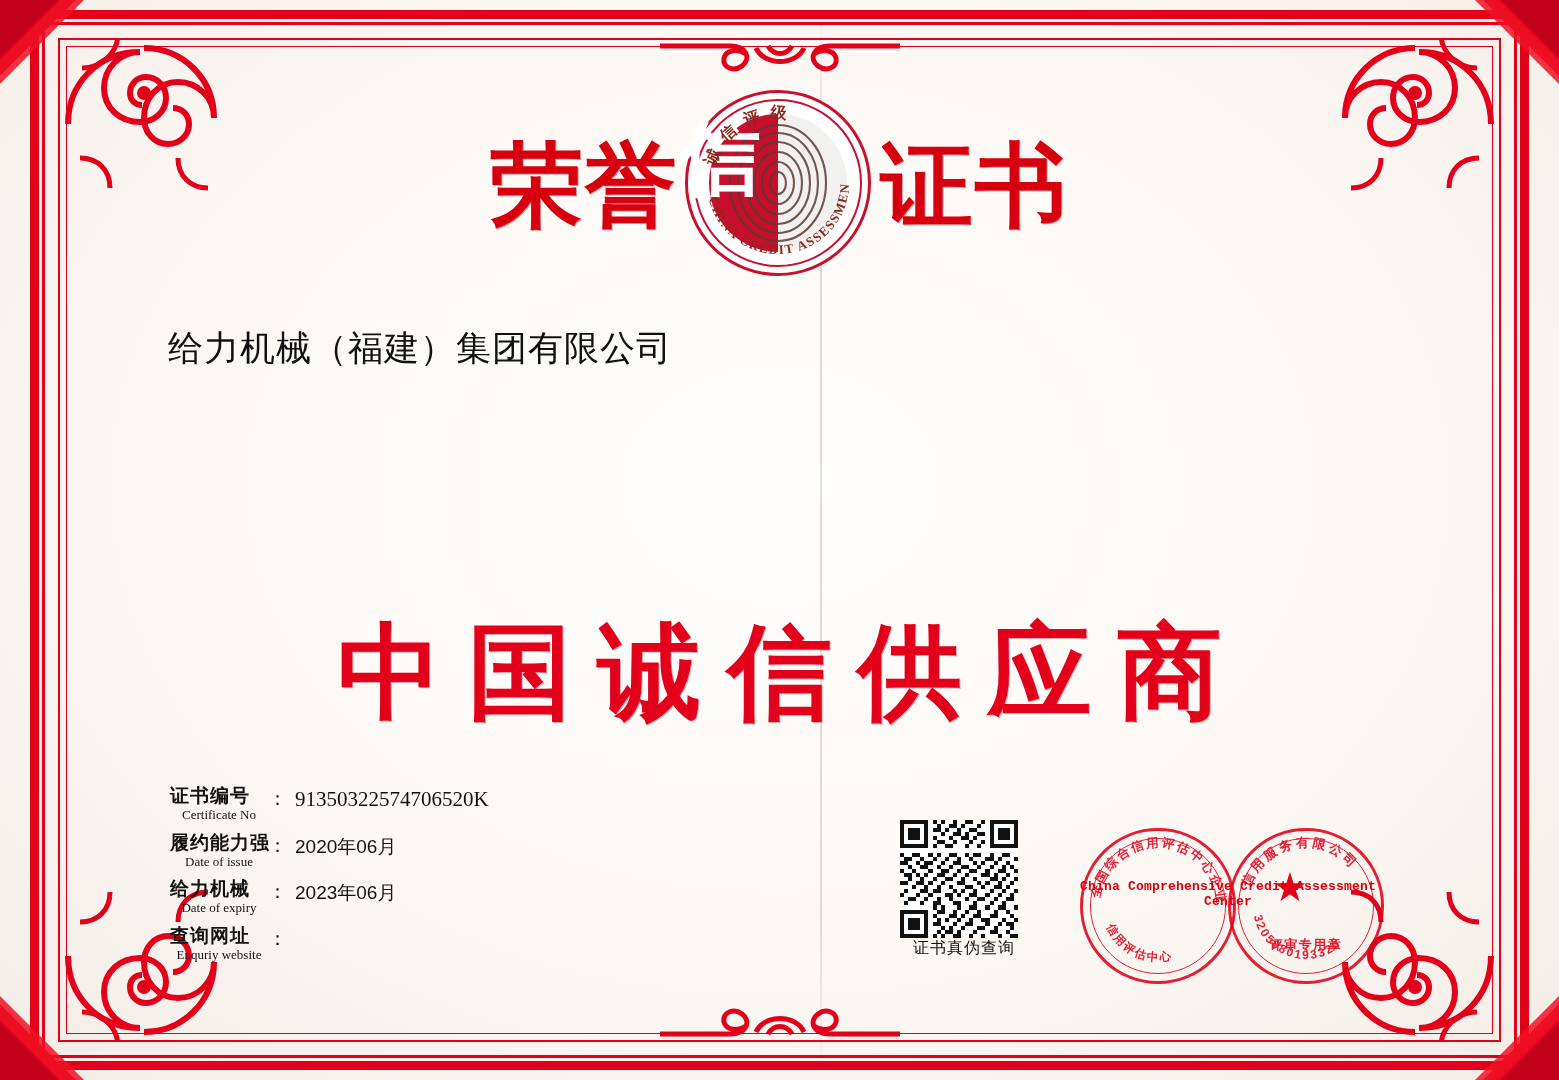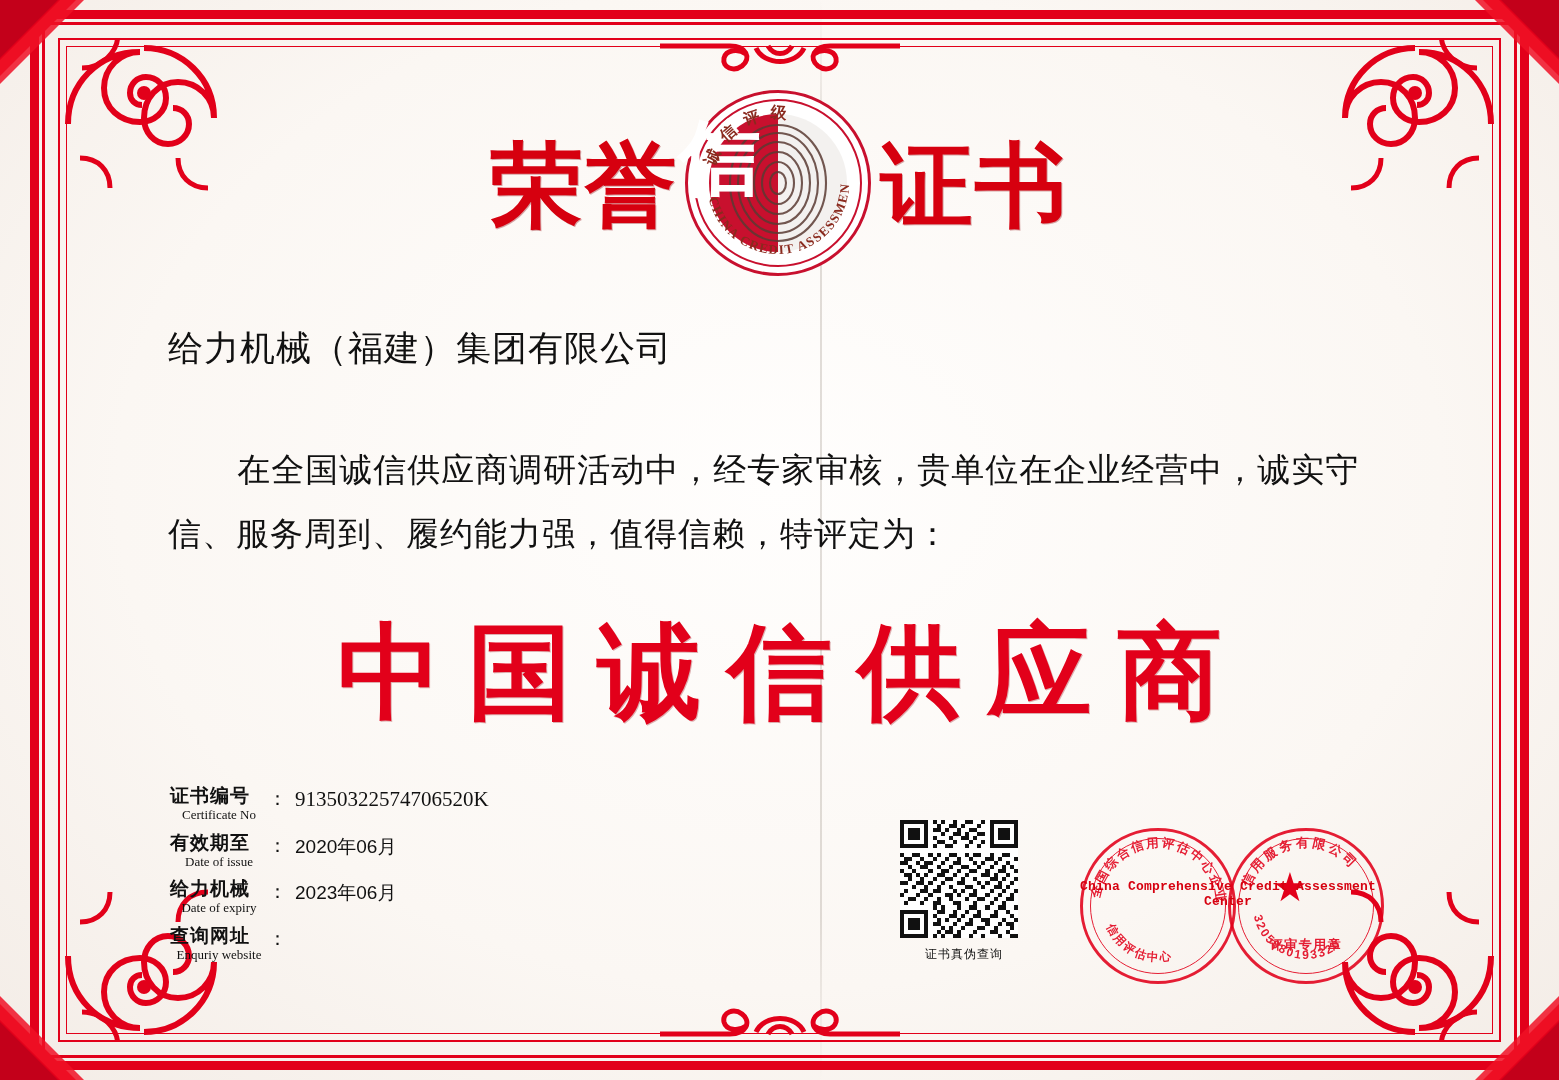--- a/index.html
+++ b/index.html
@@ -141,22 +141,22 @@
   .field .cn{font-size:19px;color:#111;letter-spacing:1px;font-weight:bold;white-space:nowrap;}
   .field .en{font-size:13px;color:#111;font-family:"Liberation Serif",serif;white-space:nowrap;margin-top:2px;text-align:center;}
   .field .colon{font-size:19px;color:#111;margin:0 2px 0 0;}
   .field .val{font-size:21px;color:#111;font-family:"Liberation Serif",serif;margin-left:6px;padding-top:1px;white-space:nowrap;}
   .field .val.cnval{font-family:"Liberation Sans",sans-serif;font-size:19px;}
 
   
   .qr-wrap{position:absolute;left:900px;top:820px;}
   .qr{width:118px;height:118px;display:block;background:#fff;}
   .qr-caption{
-    margin-top:8px;width:128px;text-align:center;
-    font-size:12px;color:#111;letter-spacing:1px;
+    width:128px;text-align:center;
+    font-size:16px;color:#111;letter-spacing:1px;
     font-family:"Liberation Sans",sans-serif;
   }
 
   
   .stamp{
     position:absolute;width:150px;height:150px;border-radius:50%;
     border:3px solid #e2001a;opacity:.88;
   }
   .stamp .inner{position:absolute;inset:7px;border-radius:50%;border:1px solid #e2001a;}
   .stamp svg{position:absolute;inset:0;width:100%;height:100%;}
@@ -304,37 +304,36 @@
             <textPath href="#arcBottom" startOffset="7%">CHINA CREDIT ASSESSMENT</textPath>
           </text>
         </svg>
       </div>
     </div>
 
     <div class="title-char title-right">证书</div>
   </div>
 
   <div class="recipient">给力机械（福建）集团有限公司</div>
-  <div class="para">在全国诚信供应商调研活动中，经专家审核，贵单位在企业经营中，诚实守信、服务周到、履约能力强，值得信赖，特评定为：</div>
   <div class="award">中国诚信供应商</div>
 
   <div class="fields">
 
     <div class="field">
       <div class="labels">
         <div class="cn">证书编号</div>
         <div class="en">Certificate  No</div>
       </div>
       <div class="colon">：</div>
       <div class="val">91350322574706520K</div>
     </div>
 
     <div class="field">
       <div class="labels">
-        <div class="cn">有效期至</div>
+        <div class="cn">履约能力强</div>
         <div class="en">Date of issue</div>
       </div>
       <div class="colon">：</div>
       <div class="val cnval">2020年06月</div>
     </div>
 
     <div class="field">
       <div class="labels">
         <div class="cn">给力机械</div>
         <div class="en">Date of expiry</div>

